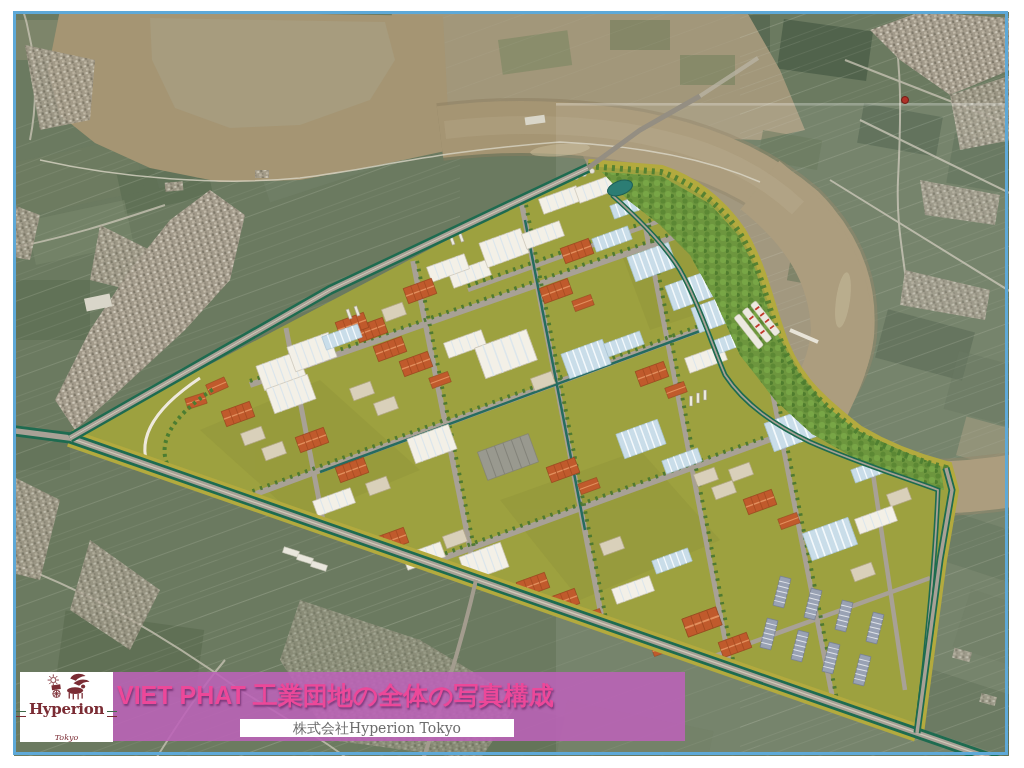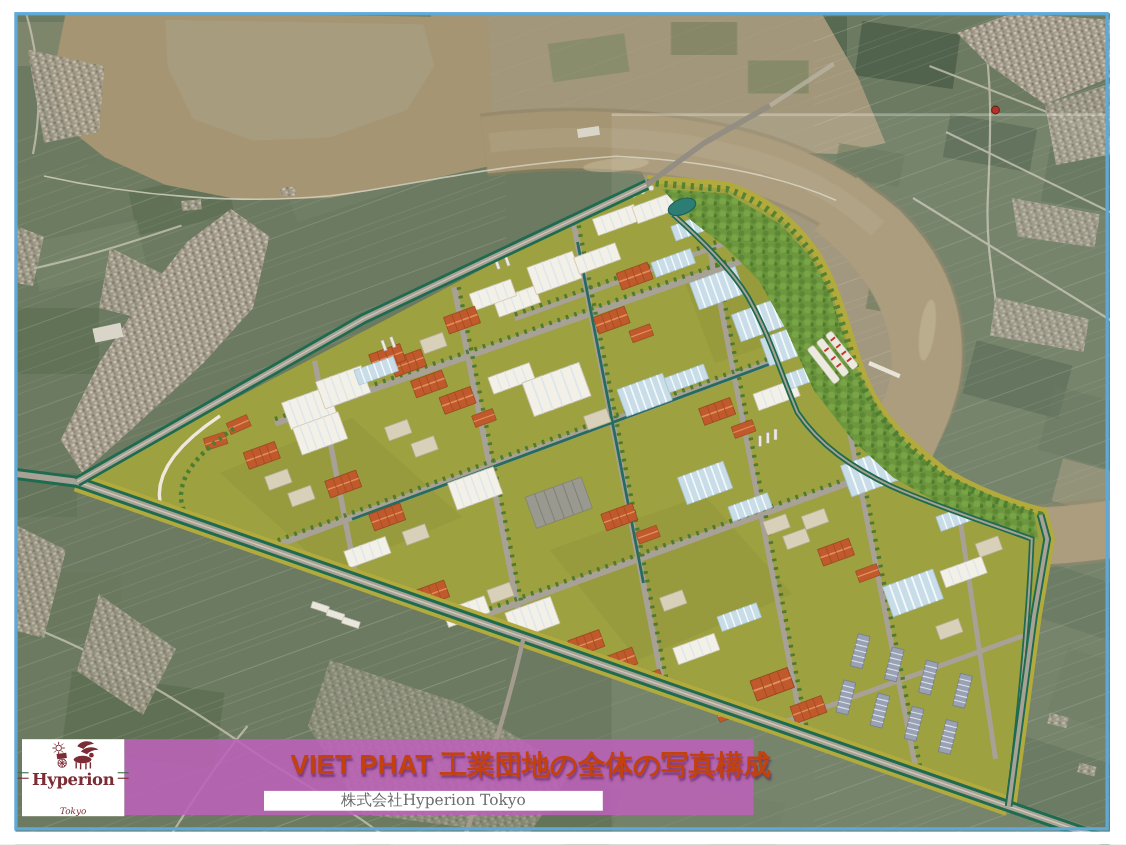--- a/index.html
+++ b/index.html
@@ -11,32 +11,32 @@
     --roof_orange:#c05a2c;
   }
   html,body{margin:0;padding:0;width:1024px;height:768px;overflow:hidden;
     background:#ffffff;font-family:"Liberation Sans",sans-serif;position:relative;}
   #scene{position:absolute;left:0;top:0;}
   .frame{position:absolute;left:13px;top:11px;width:995px;height:744px;
     border:3px solid var(--border_blue);box-sizing:border-box;pointer-events:none;}
   .logo-box{position:absolute;left:20px;top:672px;width:93px;height:70px;
     background:#ffffff;display:flex;flex-direction:column;align-items:center;
     justify-content:flex-start;z-index:5;}
-  .logo-word{display:flex;align-items:flex-start;gap:3px;margin-top:1px;}
+  .logo-word{display:flex;align-items:flex-end;gap:3px;margin-top:1px;}
   .logo-name{font-family:"DejaVu Serif",serif;font-weight:bold;font-size:15px;
     color:var(--logo_maroon);letter-spacing:-0.3px;line-height:1;}
   .rule{width:10px;height:4px;border-top:1px solid #3f6b4a;border-bottom:1px solid var(--logo_maroon);}
   .logo-city{font-family:"DejaVu Serif",serif;font-style:italic;font-size:8px;
     color:var(--logo_maroon);line-height:1;margin-top:17px;}
   .banner{position:absolute;left:113px;top:672px;width:572px;height:69px;
     background:rgba(188,98,184,0.88);z-index:4;}
-  .banner-title{position:absolute;left:16px;top:7px;width:100%;text-align:right;
-    color:#c2410c;font-weight:bold;font-size:25px;letter-spacing:0px;
+  .banner-title{position:absolute;left:4px;top:7px;width:100%;text-align:left;
+    color:#ec4899;font-weight:bold;font-size:25px;letter-spacing:0px;
     text-shadow:1px 2px 2px rgba(80,20,80,0.55);white-space:nowrap;}
-  .subbar{position:absolute;left:127px;top:47px;width:308px;height:18px;background:#ffffff;}
+  .subbar{position:absolute;left:127px;top:47px;width:274px;height:18px;background:#ffffff;}
   .subbar-text{width:100%;text-align:center;font-family:"DejaVu Serif",serif;
     font-size:14px;color:var(--company_gray);line-height:18px;white-space:nowrap;}
 </style>
 </head>
 <body>
 
 <svg id="scene" width="1024" height="768" viewBox="0 0 1024 768">
 <defs>
   <pattern id="fl1" width="18" height="18" patternUnits="userSpaceOnUse" patternTransform="rotate(70)">
     <path d="M0,0 V18" stroke="#d2d6c4" stroke-width="1"></path>

